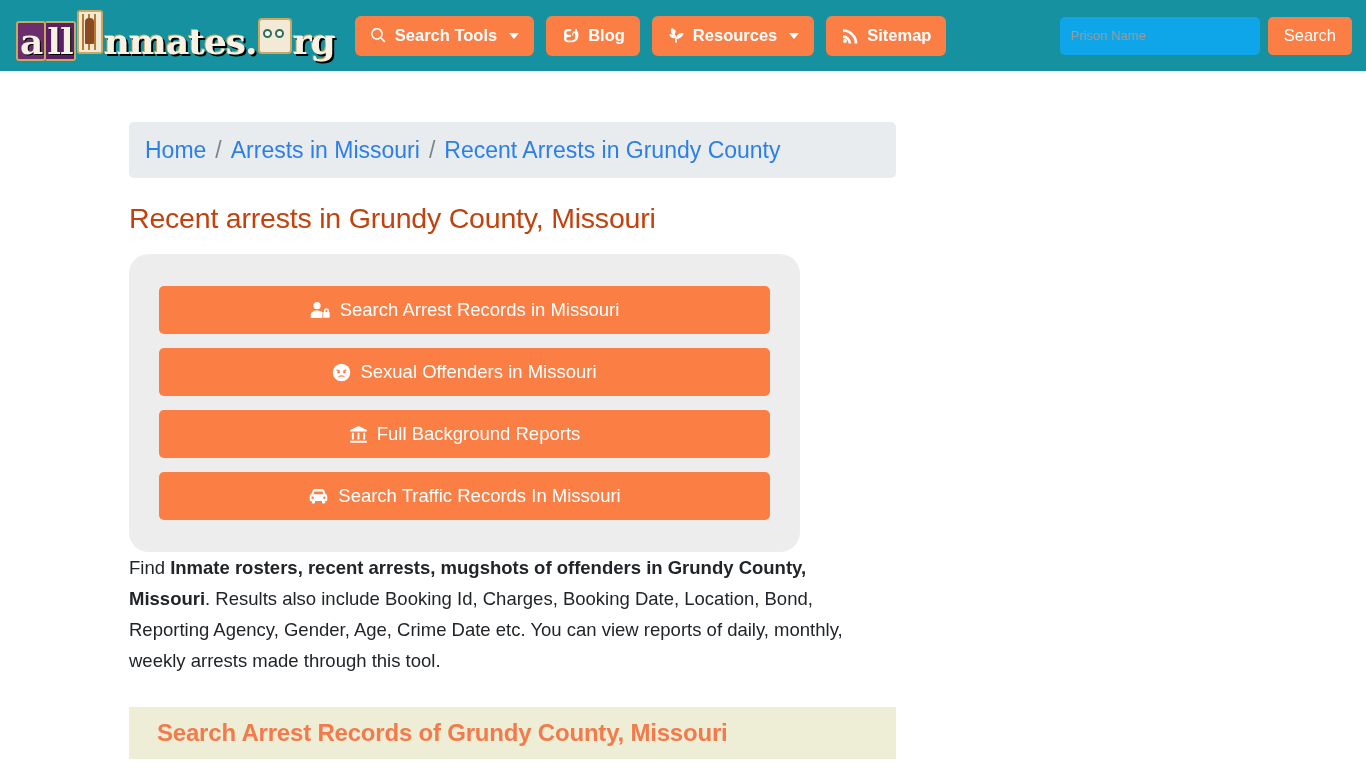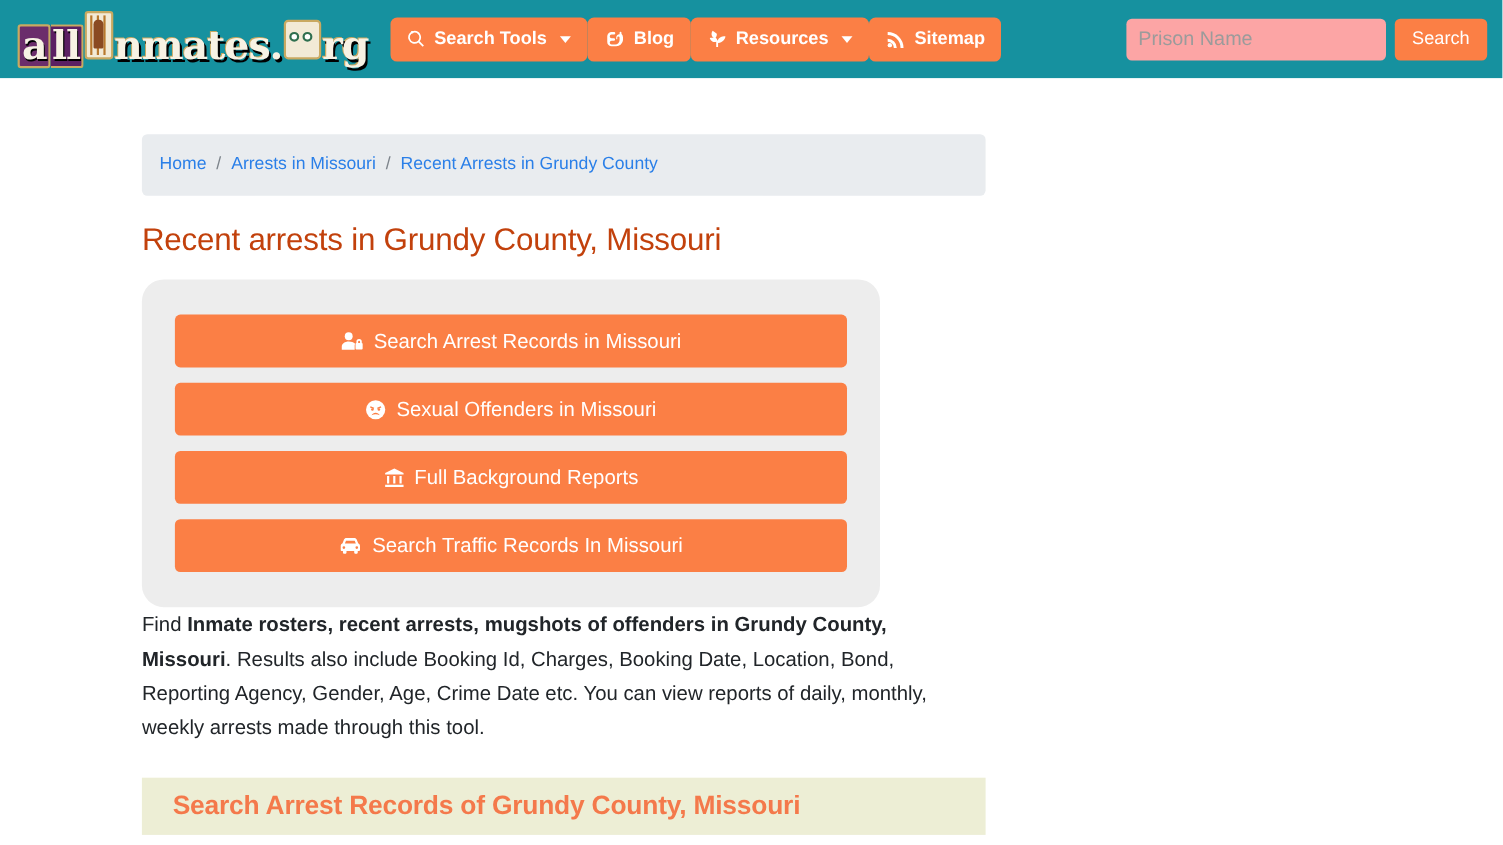--- a/index.html
+++ b/index.html
@@ -122,20 +122,21 @@
     box-sizing: border-box;
     background: #fff;
   }
   .logo-o-wrap .eye.l { left: 3px; }
   .logo-o-wrap .eye.r { left: 15px; }
 
   
   .nav-buttons {
     display: flex;
     align-items: center;
+    gap: 12px;
   }
   .nav-btn {
     background: #fb7f45;
     color: #ffffff;
     border: none;
     border-radius: 6px;
     height: 40px;
     padding: 0 15px;
     display: inline-flex;
     align-items: center;
@@ -159,26 +160,26 @@
   
   .header-search {
     display: flex;
     align-items: center;
     position: absolute;
     right: 14px;
     top: 50%;
     transform: translateY(-50%);
   }
   .search-input {
-    width: 236px;
+    width: 200px;
     height: 38px;
     border: none;
     border-radius: 5px;
-    background: #fca5a5;
-    font-size: 18px;
+    background: #0ea5e9;
+    font-size: 13px;
     color: #333;
     padding: 0 11px;
     box-sizing: border-box;
     outline: none;
     font-family: "Liberation Sans", sans-serif;
   }
   .search-input::placeholder { color: #9b9b9b; }
   .search-submit {
     height: 38px;
     margin-left: 8px;
@@ -203,21 +204,21 @@
 
   .breadcrumb {
     margin-top: 51px;
     background: #e9ecef;
     border-radius: 5px;
     height: 56px;
     display: flex;
     align-items: center;
     padding: 0 16px;
     box-sizing: border-box;
-    font-size: 16px;
+    font-size: 23px;
   }
   .breadcrumb a {
     color: #2a7fe8;
     text-decoration: none;
   }
   .breadcrumb .sep {
     color: #7d848b;
     margin: 0 9px;
   }
 

